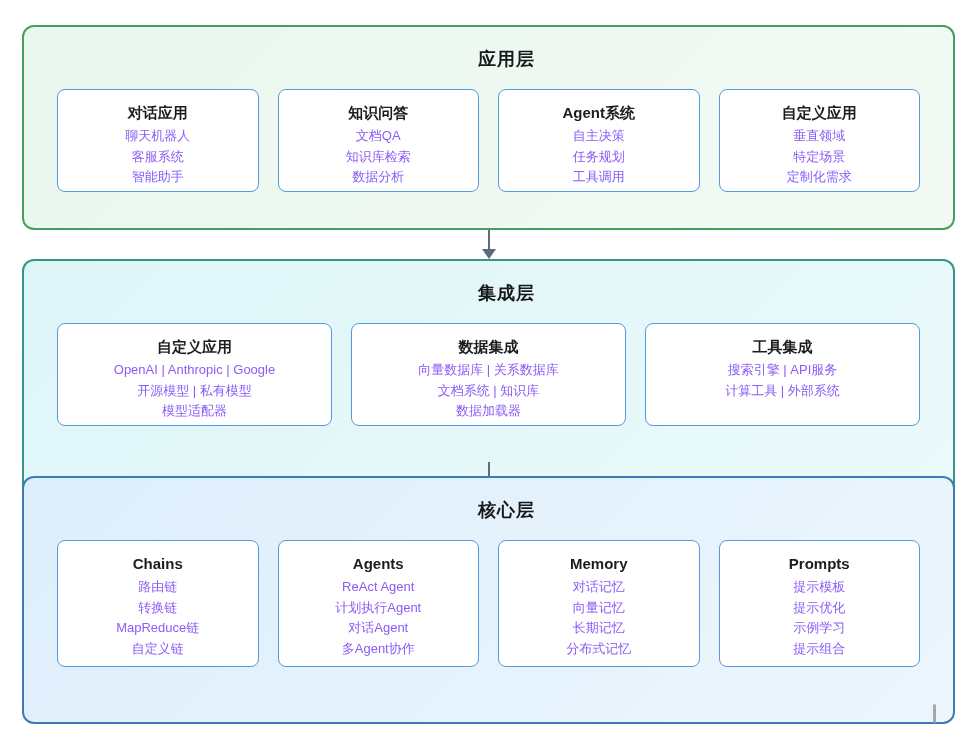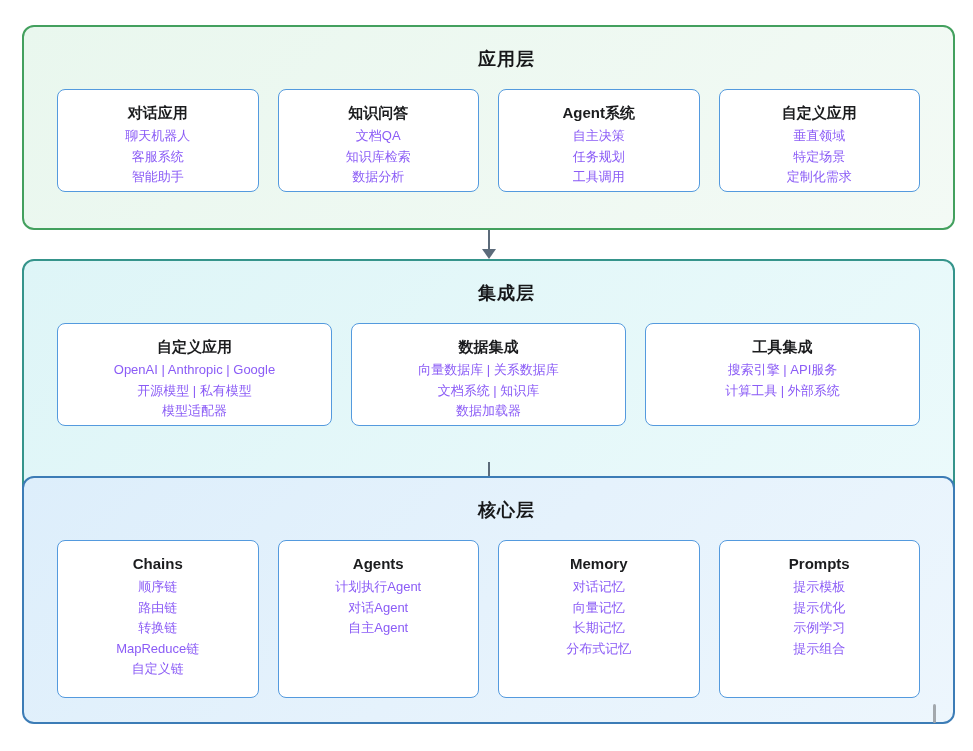--- a/index.html
+++ b/index.html
@@ -58,21 +58,21 @@
   .card {
     flex: 1;
     box-sizing: border-box;
     background: #ffffff;
     border: 1.5px solid #549ade;
     border-radius: 8px;
     text-align: center;
     padding-top: 12px;
   }
   .layer-app .card, .layer-integration .card { height: 103px; }
-  .layer-core .card { height: 158px; }
+  .layer-core .card { height: 127px; }
   .card-title {
     font-size: 15px;
     font-weight: bold;
     color: #1b1c1e;
     line-height: 22px;
     margin-bottom: 2px;
   }
   .card-item {
     font-size: 13px;
     color: #8b5cf6;
@@ -175,31 +175,31 @@
   <div class="arrow arrow-2">
     <div class="stem"></div>
     <div class="head"></div>
   </div>
 
   <div class="layer layer-core">
     <div class="layer-title">核心层</div>
     <div class="cards">
       <div class="card">
         <div class="card-title">Chains</div>
-        <div class="card-item">顺序链</div>
         <div class="card-item">路由链</div>
         <div class="card-item">转换链</div>
         <div class="card-item">MapReduce链</div>
         <div class="card-item">自定义链</div>
       </div>
       <div class="card">
         <div class="card-title">Agents</div>
+        <div class="card-item">ReAct Agent</div>
         <div class="card-item">计划执行Agent</div>
         <div class="card-item">对话Agent</div>
-        <div class="card-item">自主Agent</div>
+        <div class="card-item">多Agent协作</div>
       </div>
       <div class="card">
         <div class="card-title">Memory</div>
         <div class="card-item">对话记忆</div>
         <div class="card-item">向量记忆</div>
         <div class="card-item">长期记忆</div>
         <div class="card-item">分布式记忆</div>
       </div>
       <div class="card">
         <div class="card-title">Prompts</div>

